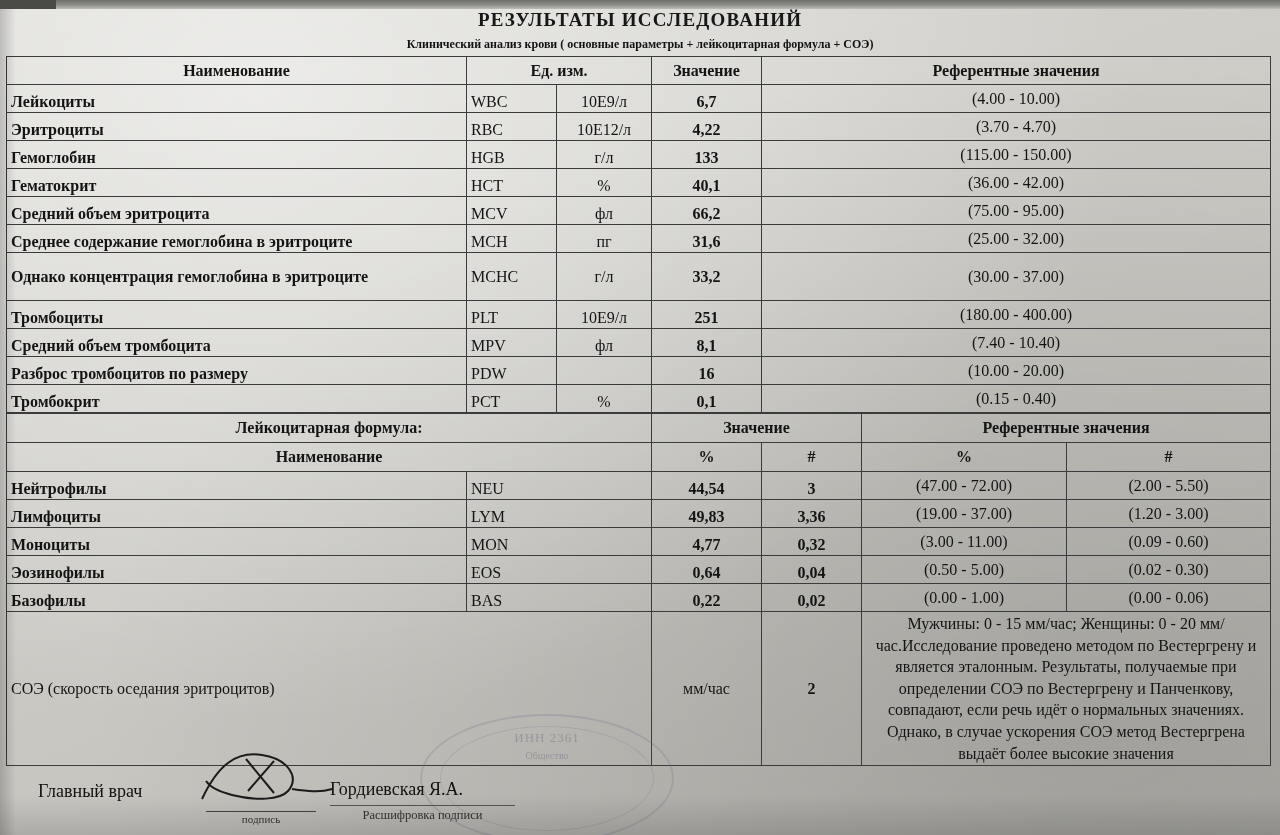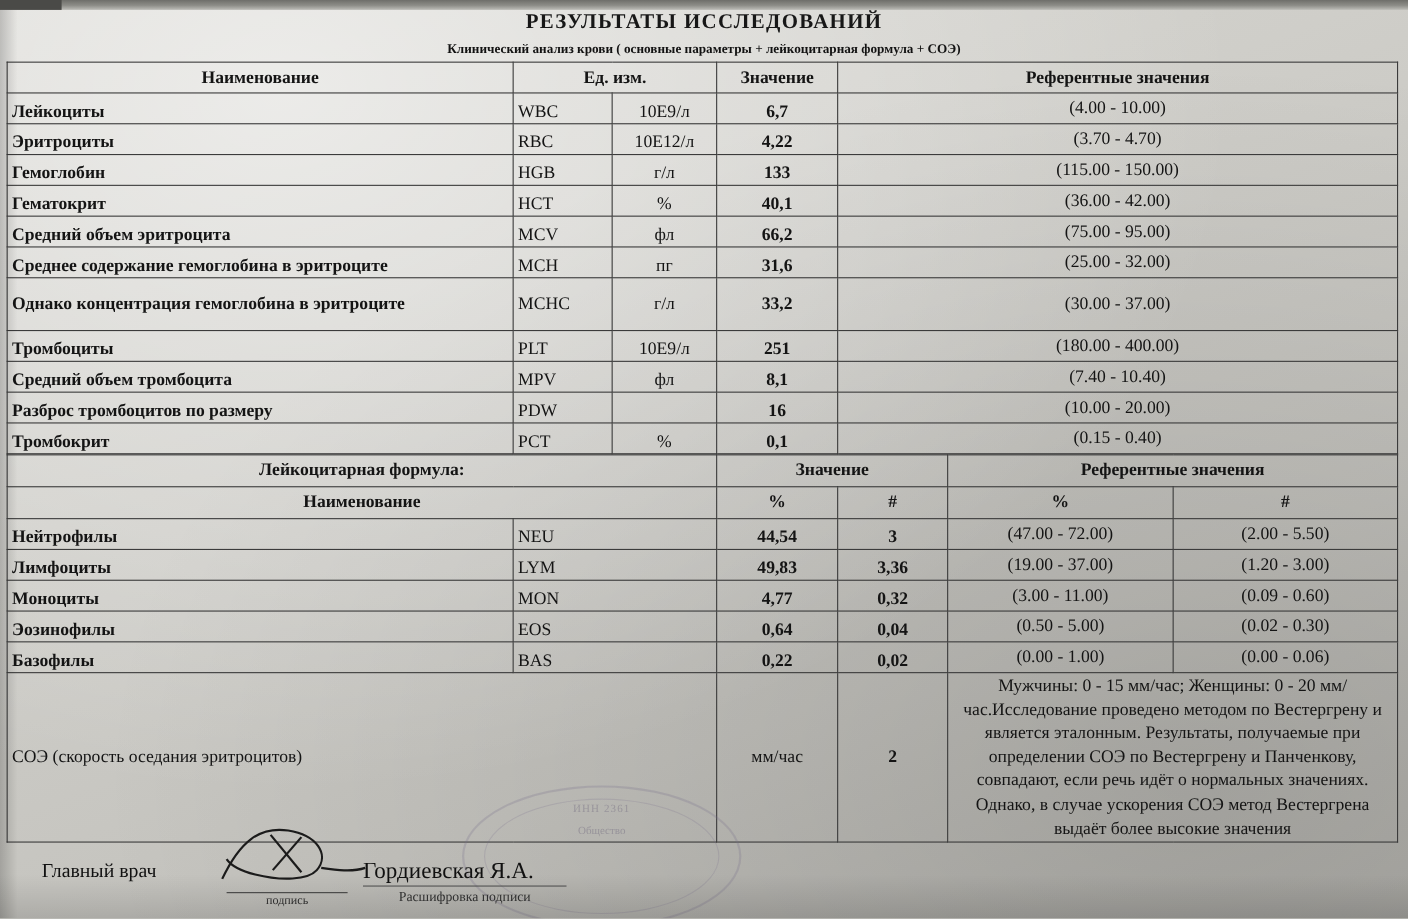--- a/index.html
+++ b/index.html
@@ -159,21 +159,21 @@
     font-size: 11px;
     color: #333;
     border-top: 1px solid #444;
     padding-top: 1px;
     width: 110px;
     text-align: center;
   }
   .doctor-name {
     position: absolute;
     left: 330px; top: 56px;
-    font-size: 21px;
+    font-size: 18px;
   }
   .decipher {
     position: absolute;
     left: 330px; top: 82px;
     font-size: 12.5px;
     color: #333;
     border-top: 1px solid #555;
     width: 185px;
     padding-top: 2px;
     text-align: center;
@@ -193,21 +193,21 @@
     content: "";
     position: absolute;
     left: 18px; top: 10px; right: 18px; bottom: 10px;
     border-radius: 50%;
     border: 1px solid rgba(120,110,140,0.4);
   }
   .stamp-text {
     position: absolute;
     left: 0; right: 0; top: 14px;
     text-align: center;
-    font-size: 10px;
+    font-size: 13px;
     color: rgba(90,80,110,0.6);
     letter-spacing: 1px;
   }
   .stamp-text2 {
     position: absolute;
     left: 0; right: 0; top: 34px;
     text-align: center;
     font-size: 10px;
     color: rgba(90,80,110,0.6);
   }

